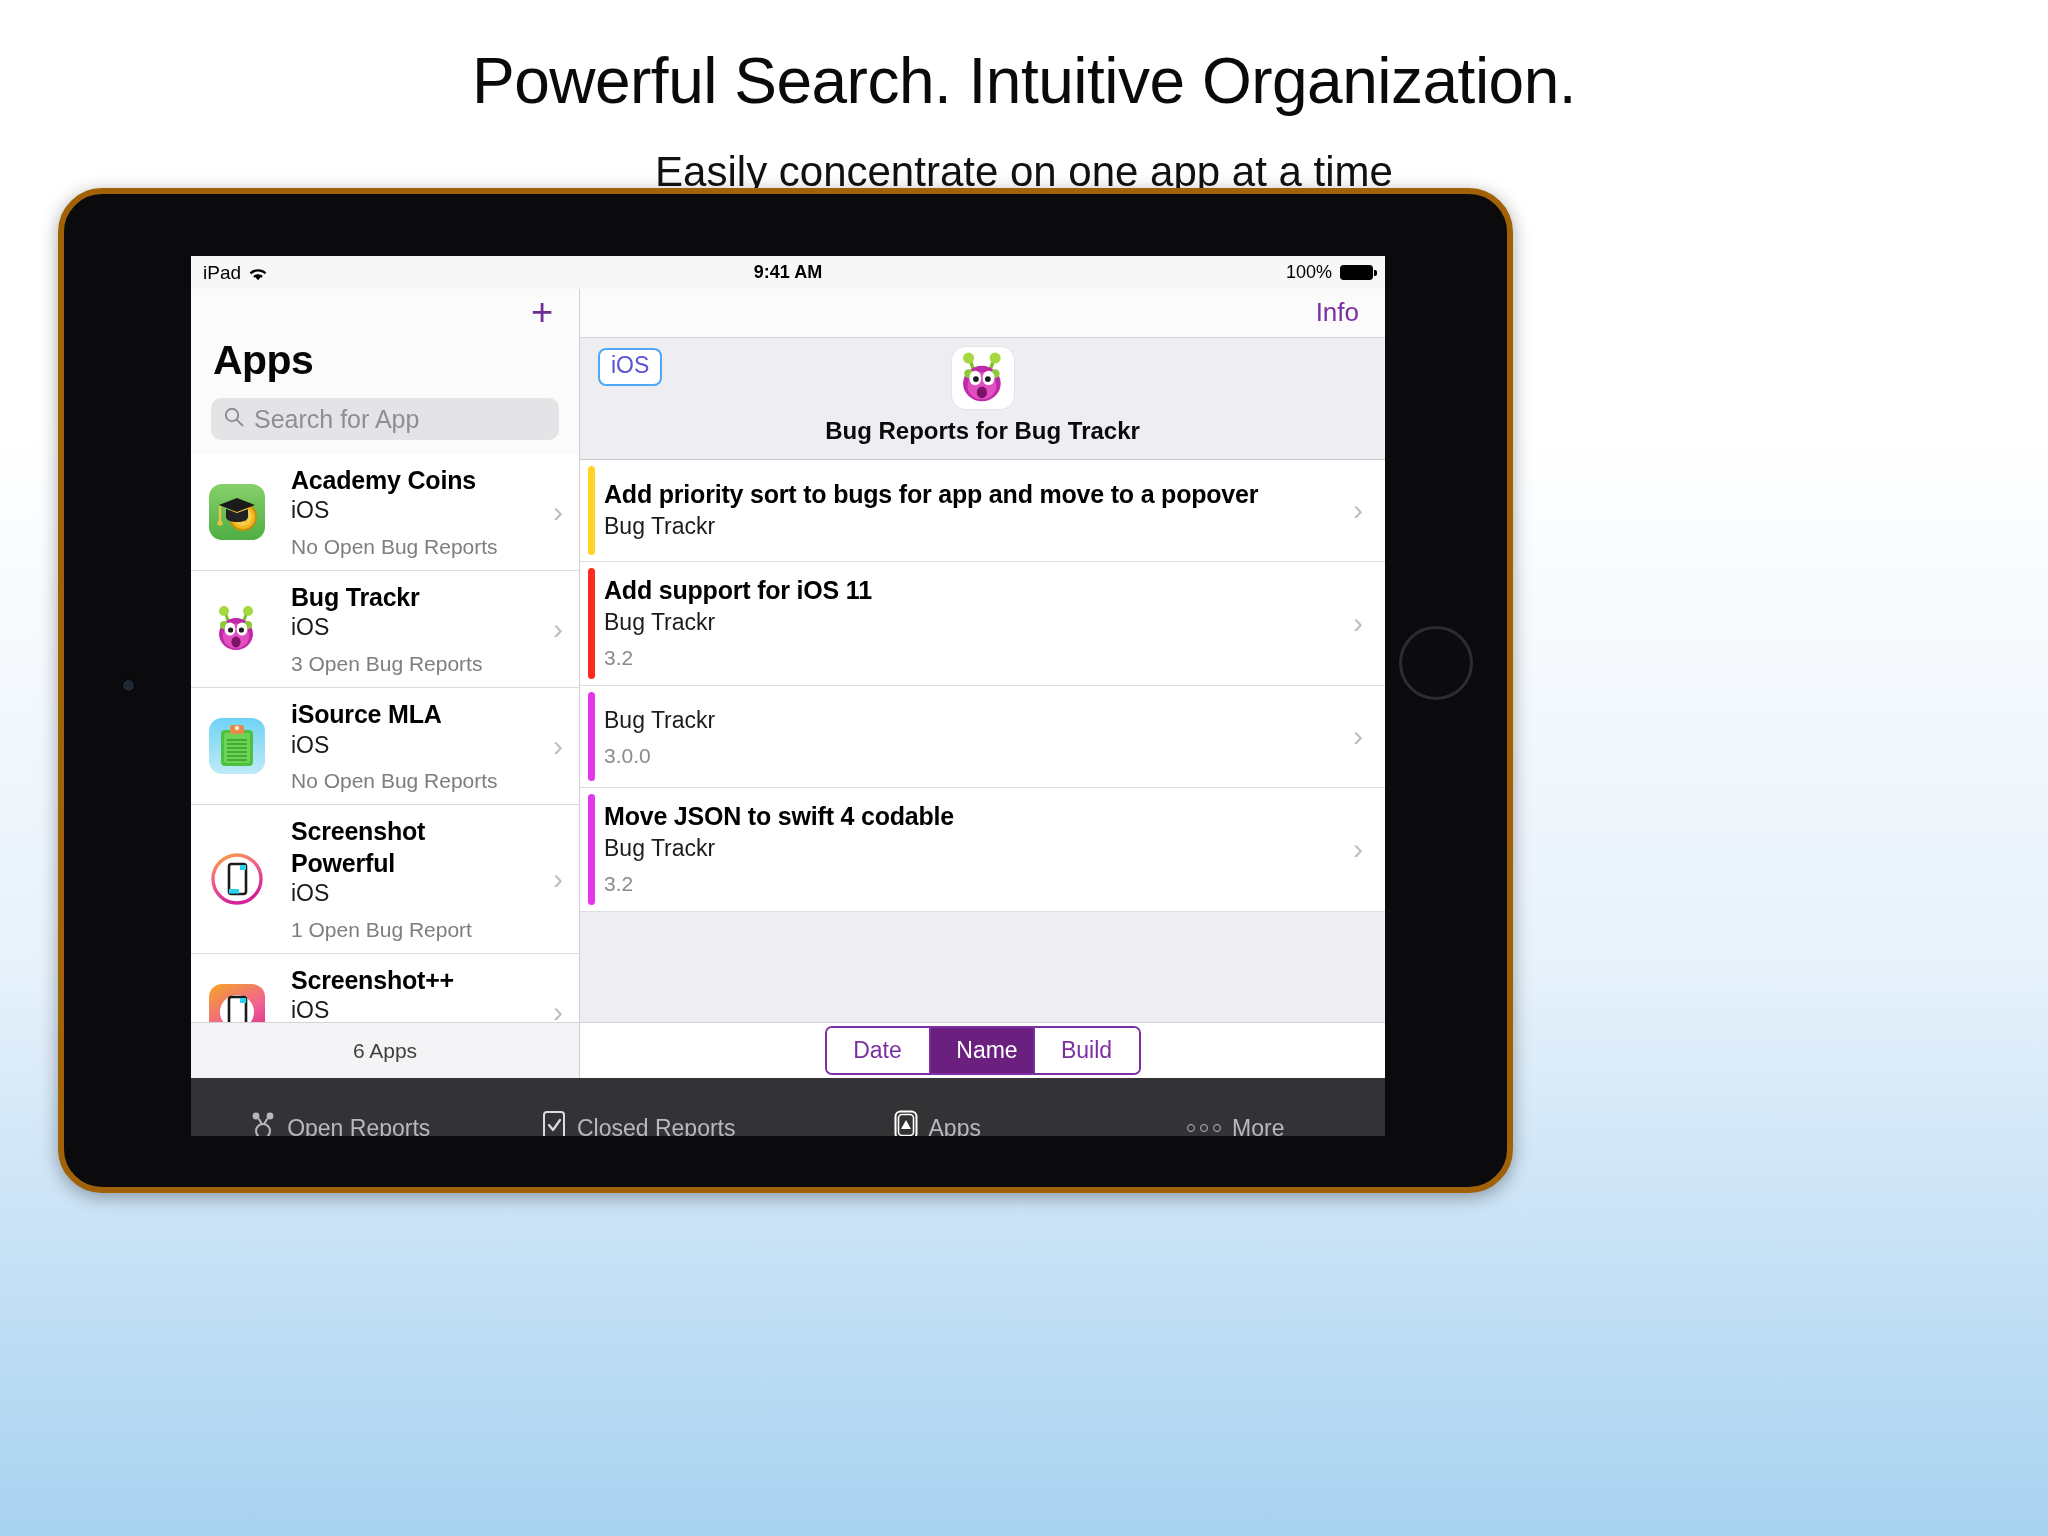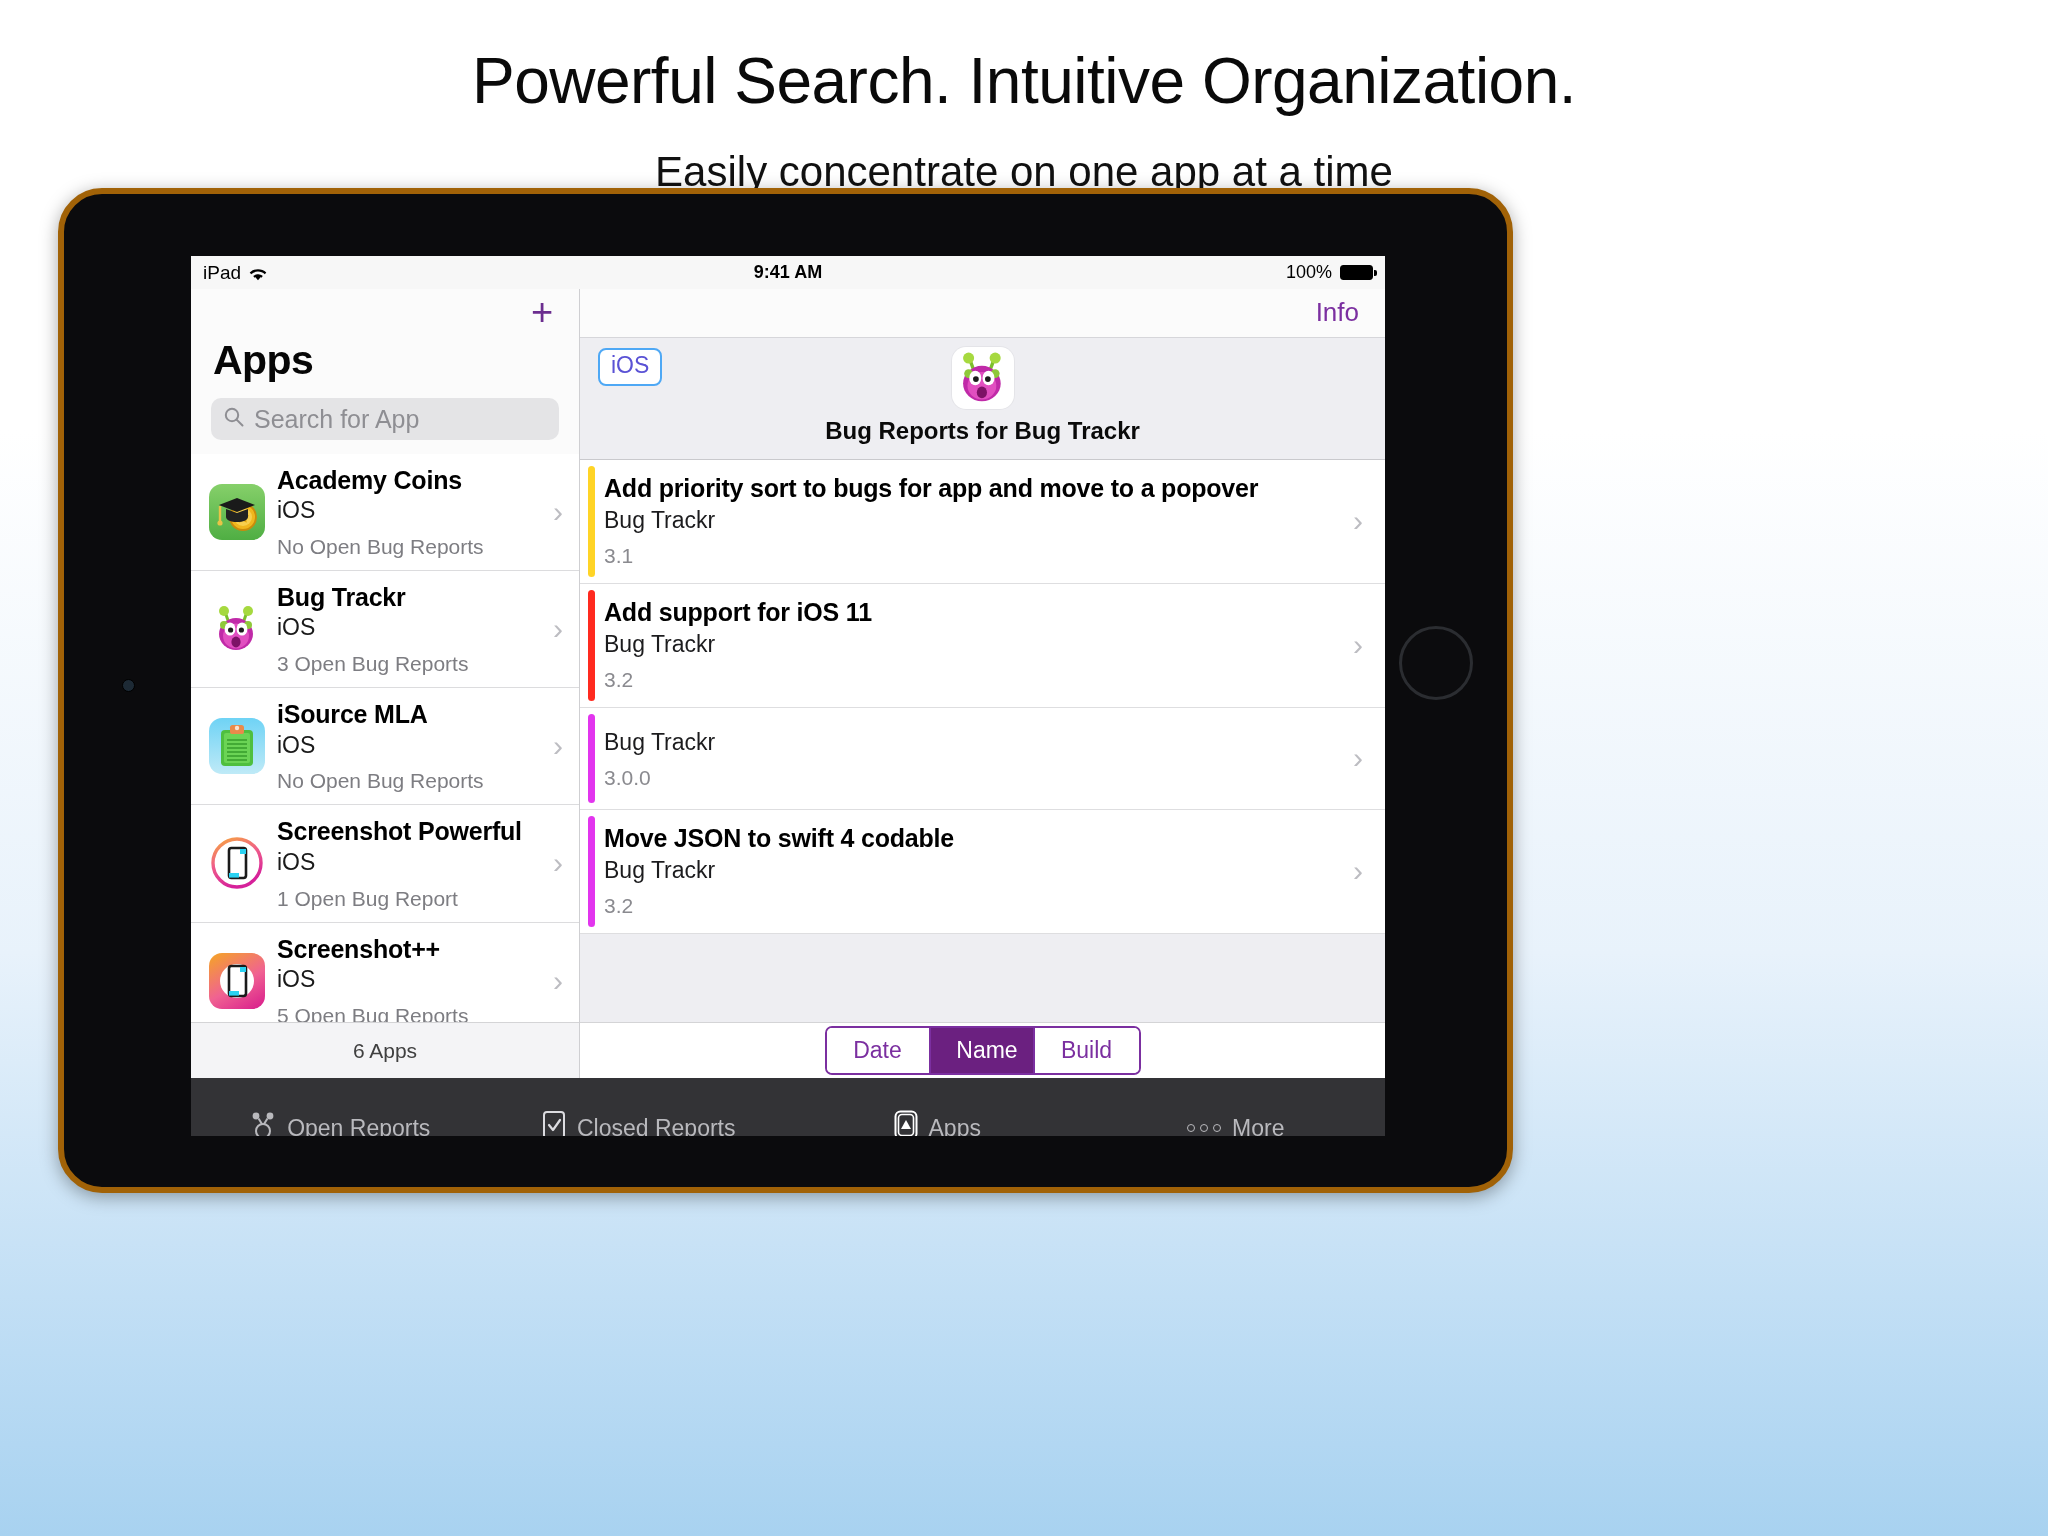--- a/index.html
+++ b/index.html
@@ -94,21 +94,21 @@
   }
   .searchbar svg { flex: 0 0 auto; }
   .searchbar input {
     border: 0; outline: 0; background: transparent;
     font-family: inherit; font-size: 25px; color: #3c3c43; width: 100%;
   }
   .searchbar input::placeholder { color: #8e8e93; }
 
   .applist { flex: 1; overflow: hidden; background: #fff; }
   .app-row {
-    display: flex; align-items: center; gap: 12px;
+    display: flex; align-items: center; gap: 26px;
     padding: 11px 16px 11px 18px; position: relative;
     border-bottom: 1px solid #dcdcde; min-height: 108px;
     cursor: pointer; background: #fff;
   }
   .app-icon { width: 56px; height: 56px; flex: 0 0 56px; border-radius: 13px; position: relative; overflow: hidden; }
   .app-meta { flex: 1; min-width: 0; }
   .app-name { font-size: 25px; font-weight: 700; color: #000; letter-spacing: -0.2px; line-height: 1.25; }
   .app-plat { font-size: 23px; color: #1a1a1a; line-height: 1.3; }
   .app-bugs { font-size: 21px; color: #7d7d82; margin-top: 9px; }
   .chev { color: #bdbdc2; font-size: 30px; font-weight: 400; flex: 0 0 auto; padding-left: 6px; }
@@ -391,21 +391,20 @@
           <div class="hdr-title">Bug Reports for Bug Trackr</div>
         </div>
 
         <div class="bug-list">
 
           <div class="bug-row">
             <span class="pri-bar" style="background:#ffd426"></span>
             <div class="bug-main">
               <div class="bug-title">Add priority sort to bugs for app and move to a popover</div>
               <div class="bug-app">Bug Trackr</div>
-              <div class="bug-ver">3.1</div>
             </div>
             <div class="chev">›</div>
           </div>
 
           <div class="bug-row">
             <span class="pri-bar" style="background:#ff2a1f"></span>
             <div class="bug-main">
               <div class="bug-title">Add support for iOS 11</div>
               <div class="bug-app">Bug Trackr</div>
               <div class="bug-ver">3.2</div>

